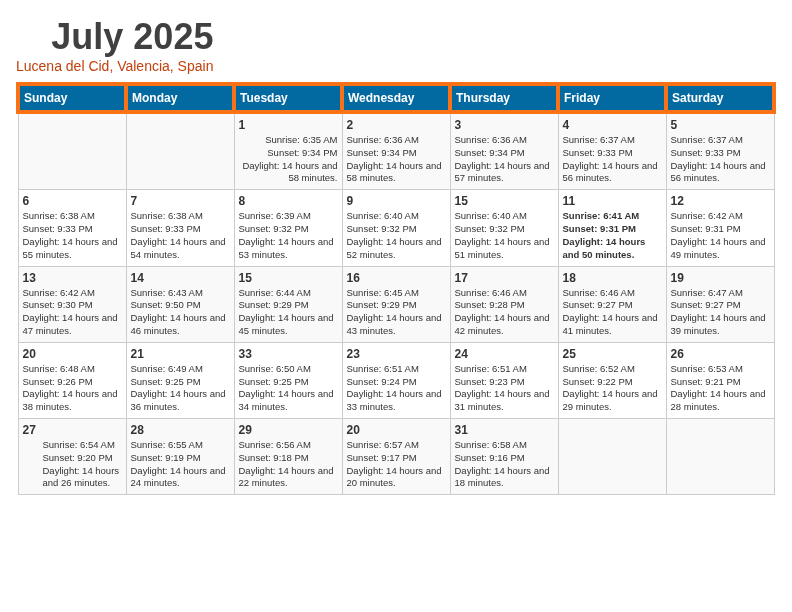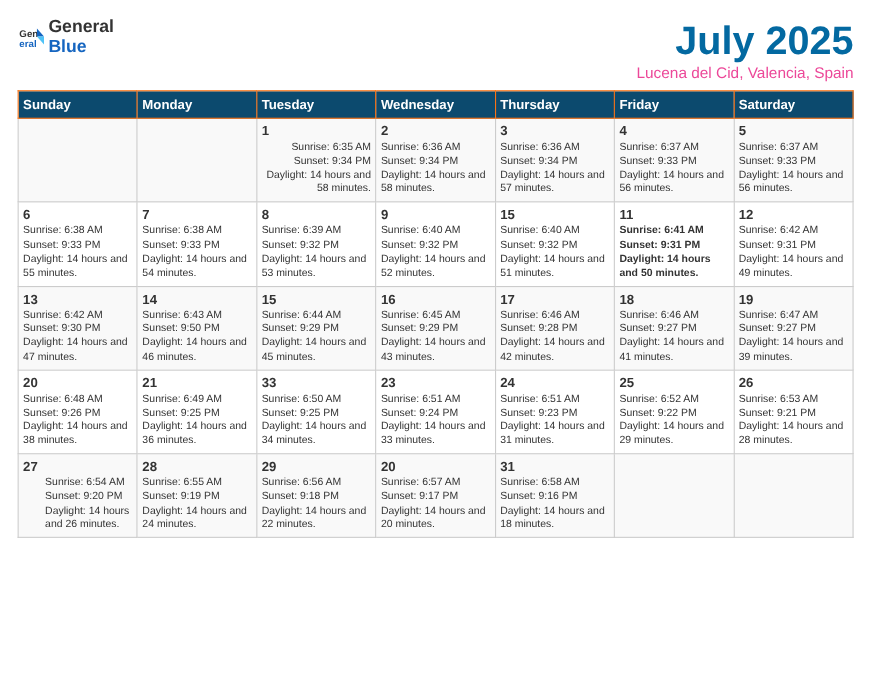--- a/index.html
+++ b/index.html
@@ -24,39 +24,39 @@
     .logo-icon {
       width: 24px;
       height: 24px;
     }
     .title-area {
       text-align: right;
     }
     .month-title {
       font-size: 36px;
       font-weight: bold;
-      color: #0369a1;
+      color: #404040;
     }
     .location-title {
       font-size: 14px;
-      color: #ec4899;
+      color: #c2410c;
     }
     table {
       width: 100%;
       border-collapse: collapse;
       border: 1px solid #ccc;
     }
     th {
-      background-color: #0c4a6e;
+      background-color: #0369a1;
       color: #fff;
       font-size: 12px;
       font-weight: bold;
       padding: 5px 4px;
       text-align: left;
-      border: 1px solid #f97316;
+      border: 4px solid #f97316;
     }
     td {
       vertical-align: top;
       border: 1px solid #ccc;
       padding: 4px;
       font-size: 10px;
       color: #333;
       min-height: 70px;
       width: 14.28%;
     }
@@ -78,32 +78,20 @@
       background-color: #fff;
     }
     .empty-cell {
       background-color: #f9f9f9;
     }
   </style>
 </head>
 <body>
 
 <div class="header-area">
-  <div class="logo">
-    <svg class="logo-icon" viewBox="0 0 30 30" xmlns="http://www.w3.org/2000/svg">
-      <text x="2" y="14" font-size="11" font-weight="bold" fill="#333">Gen</text>
-      <text x="2" y="26" font-size="11" font-weight="bold" fill="#1565c0">eral</text>
-      <polygon points="22,5 30,14 22,14" fill="#1565c0"></polygon>
-      <polygon points="22,14 30,14 30,23" fill="#4fc3f7"></polygon>
-    </svg>
-    <div>
-      <span style="font-size:16px;font-weight:bold;color:#333;">General</span><br>
-      <span style="font-size:16px;font-weight:bold;color:#1565c0;">Blue</span>
-    </div>
-  </div>
   <div class="title-area">
     <div class="month-title">July 2025</div>
     <div class="location-title">Lucena del Cid, Valencia, Spain</div>
   </div>
 </div>
 
 <table>
   <thead>
     <tr>
     <th>Sunday</th>

